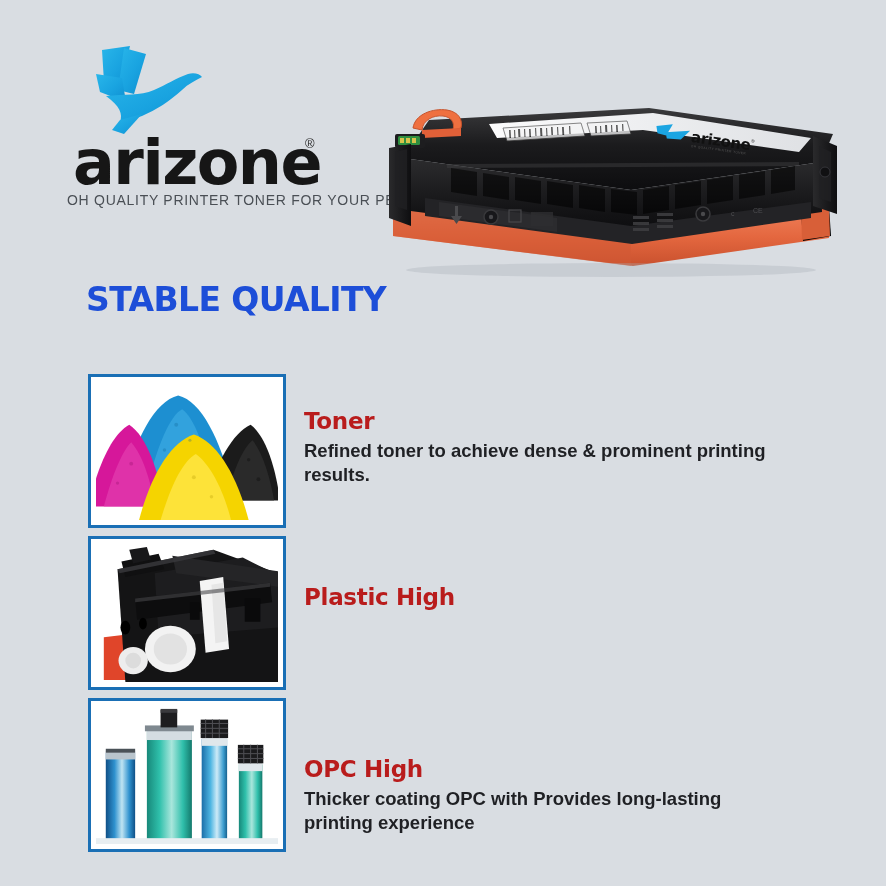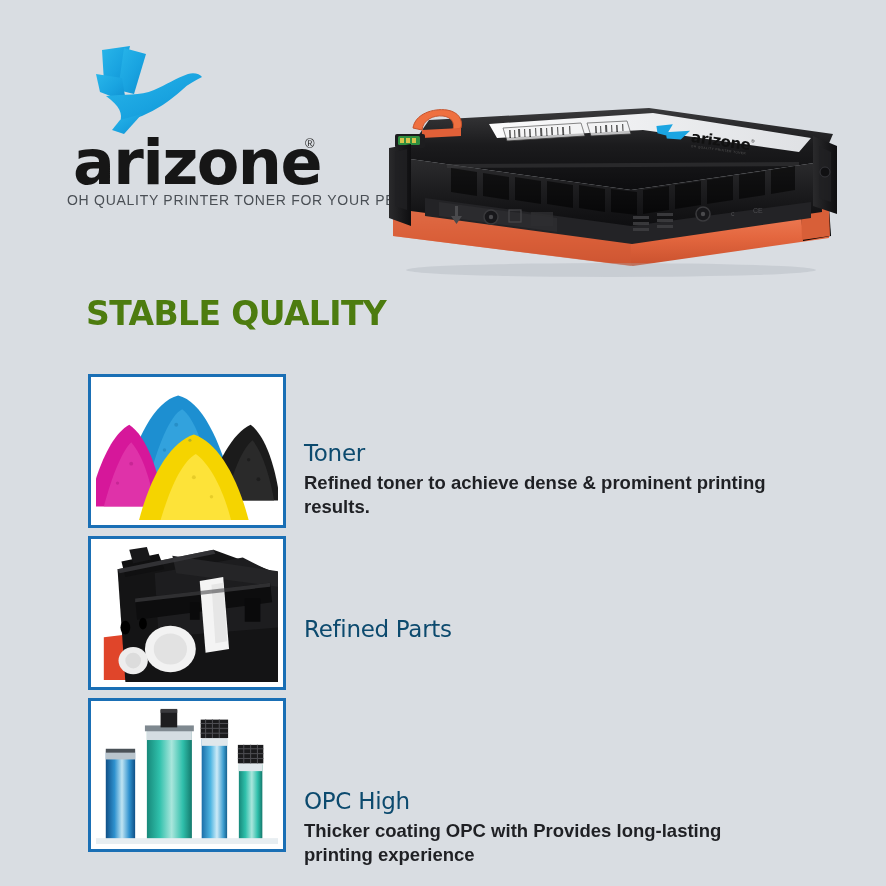--- a/index.html
+++ b/index.html
@@ -87,26 +87,26 @@
     width: 462px;
     height: 198px;
   }
 
   .product-shot svg { display: block; }
 
   
   .section-heading {
     position: absolute;
     left: 86px;
-    top: 294px;
+    top: 280px;
     font-family: "DejaVu Sans", sans-serif;
     font-weight: bold;
     font-size: 33px;
     letter-spacing: -0.6px;
-    color: #4d7c0f;
+    color: #1d4ed8;
     white-space: nowrap;
   }
 
   
   .features {
     position: absolute;
     left: 88px;
     top: 374px;
     width: 720px;
   }
@@ -143,27 +143,26 @@
     flex: 1 1 auto;
     padding-left: 18px;
     padding-top: 34px;
   }
 
   .feature-row.row-2 .feature-text { padding-top: 48px; }
   .feature-row.row-3 .feature-text { padding-top: 58px; }
 
   .feature-title {
     font-family: "DejaVu Sans", sans-serif;
-    font-weight: normal;
+    font-weight: bold;
     font-size: 23px;
     letter-spacing: -0.3px;
-    color: #0c4a6e;
+    color: #b91c1c;
     margin-bottom: 5px;
     white-space: nowrap;
-    margin-top: 32px;
   }
 
   .feature-desc {
     font-family: "Liberation Sans", sans-serif;
     font-size: 18.5px;
     line-height: 24px;
     color: #1f2024;
     max-width: 470px;
     font-weight: bold;
   }
@@ -417,21 +416,21 @@
           <ellipse cx="48" cy="82" rx="4" ry="6" fill="#000"></ellipse>
           <rect x="152" y="56" width="16" height="24" fill="#0a0a0b"></rect>
           <rect x="96" y="60" width="10" height="18" fill="#0a0a0b"></rect>
 
           <path d="M22 26 L120 6 L122 10 L24 30 Z" fill="#3a3a3d" opacity="0.8"></path>
           <path d="M40 56 L178 40 L178 44 L40 60 Z" fill="#46464a" opacity="0.6"></path>
         </svg>
       </div>
     </div>
     <div class="feature-text">
-      <div class="feature-title">Refined Parts</div>
+      <div class="feature-title">Plastic High</div>
     </div>
   </div>
 
   <div class="feature-row row-3">
     <div class="feature-thumb">
       <div class="thumb-inner">
         <svg viewBox="0 0 186 142" preserveAspectRatio="none" aria-hidden="true">
           <defs>
             <linearGradient id="drumBlue" x1="0" y1="0" x2="1" y2="0">
               <stop offset="0%" stop-color="#0f4f86"></stop>

